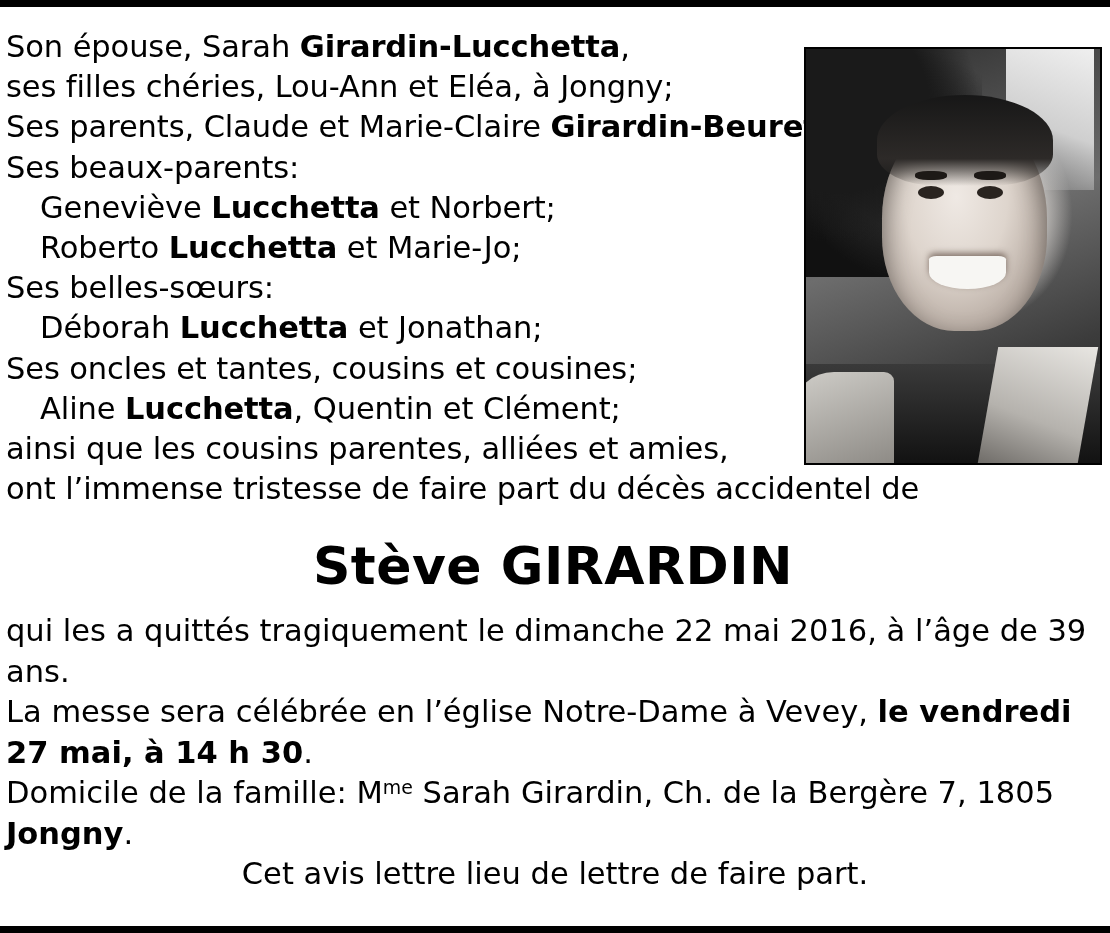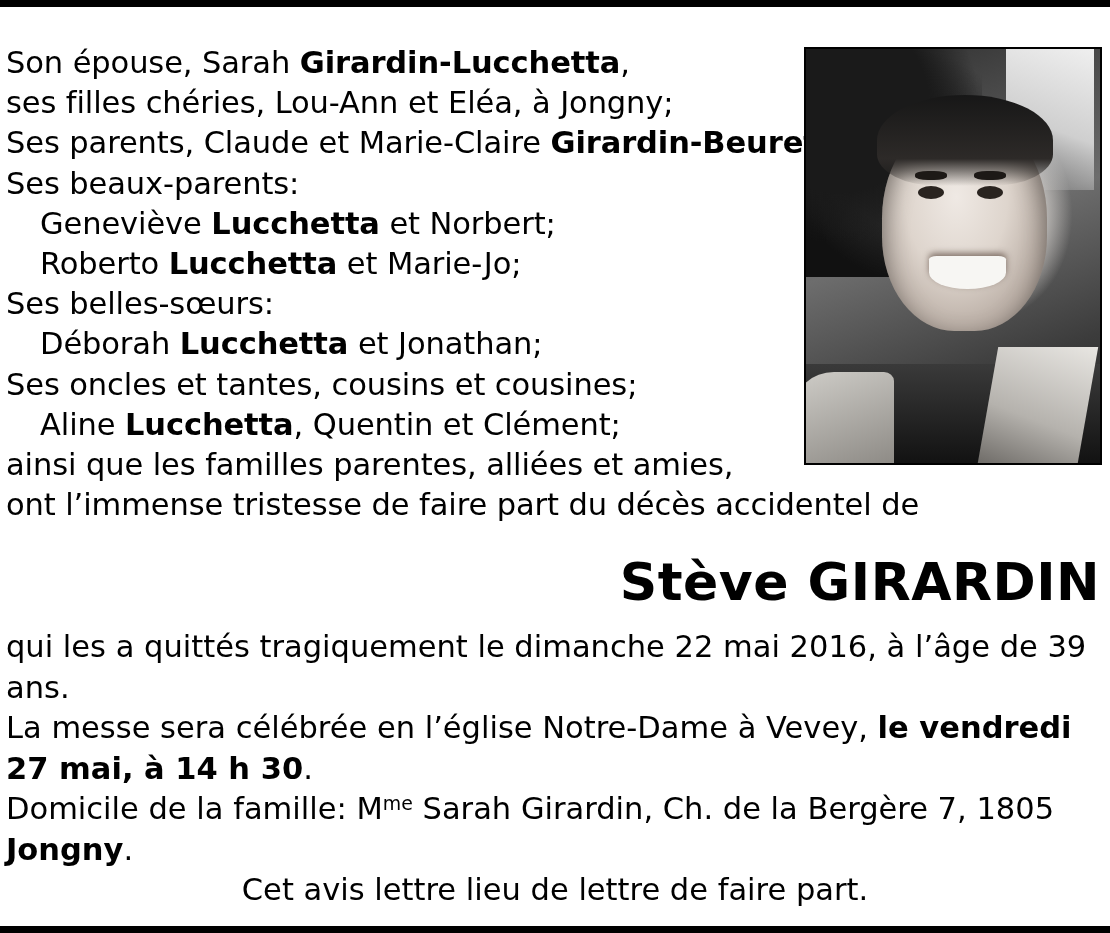--- a/index.html
+++ b/index.html
@@ -132,32 +132,31 @@
     width: 34%; height: 22%;
     background: linear-gradient(160deg, #cfcdc8 0%, #8e8b86 100%);
     border-radius: 40% 10% 0 0;
   }
 
   .body-text {
     font-size: 30.5px;
     line-height: 40.2px;
     color: #000;
     letter-spacing: -0.1px;
-    margin-top: 16px;
   }
   .body-text .line {
     white-space: pre;
   }
   .indent {
     padding-left: 34px;
   }
   b { font-weight: bold; }
 
   .name {
-    text-align: right;
+    text-align: center;
     font-weight: bold;
     font-size: 52px;
     line-height: 62px;
     letter-spacing: 0.5px;
     margin-top: 26px;
     margin-bottom: 14px;
     padding-right: 4px;
   }
   .closing {
     font-size: 30.5px;
@@ -201,21 +200,21 @@
         <div class="line"><span>Son épouse, Sarah </span><b>Girardin-Lucchetta</b><span>,</span></div>
         <div class="line"><span>ses filles chéries, Lou-Ann et Eléa, à Jongny;</span></div>
         <div class="line"><span>Ses parents, Claude et Marie-Claire </span><b>Girardin-Beuret</b></div>
         <div class="line"><span>Ses beaux-parents:</span></div>
         <div class="line indent"><span>Geneviève </span><b>Lucchetta</b><span> et Norbert;</span></div>
         <div class="line indent"><span>Roberto </span><b>Lucchetta</b><span> et Marie-Jo;</span></div>
         <div class="line"><span>Ses belles-sœurs:</span></div>
         <div class="line indent"><span>Déborah </span><b>Lucchetta</b><span> et Jonathan;</span></div>
         <div class="line"><span>Ses oncles et tantes, cousins et cousines;</span></div>
         <div class="line indent"><span>Aline </span><b>Lucchetta</b><span>, Quentin et Clément;</span></div>
-        <div class="line"><span>ainsi que les familles parentes, alliées et amies,</span></div>
+        <div class="line"><span>ainsi que les cousins parentes, alliées et amies,</span></div>
         <div class="line"><span>ont l’immense tristesse de faire part du décès accidentel de</span></div>
       </div>
 
     <div class="name">Stève GIRARDIN</div>
 
     <div class="closing" id="closing-block">
         <div class="line"><span>qui les a quittés tragiquement le dimanche 22 mai 2016, à l’âge de 39 ans.</span></div>
         <div class="line"><span>La messe sera célébrée en l’église Notre-Dame à Vevey, </span><b>le vendredi 27 mai, à 14 h 30</b><span>.</span></div>
         <div class="line"><span>Domicile de la famille: M</span><sup class="mme">me</sup><span> Sarah Girardin, Ch. de la Bergère 7, 1805 </span><b>Jongny</b><span>.</span></div>
         <div class="line centered"><span>Cet avis lettre lieu de lettre de faire part.</span></div>

